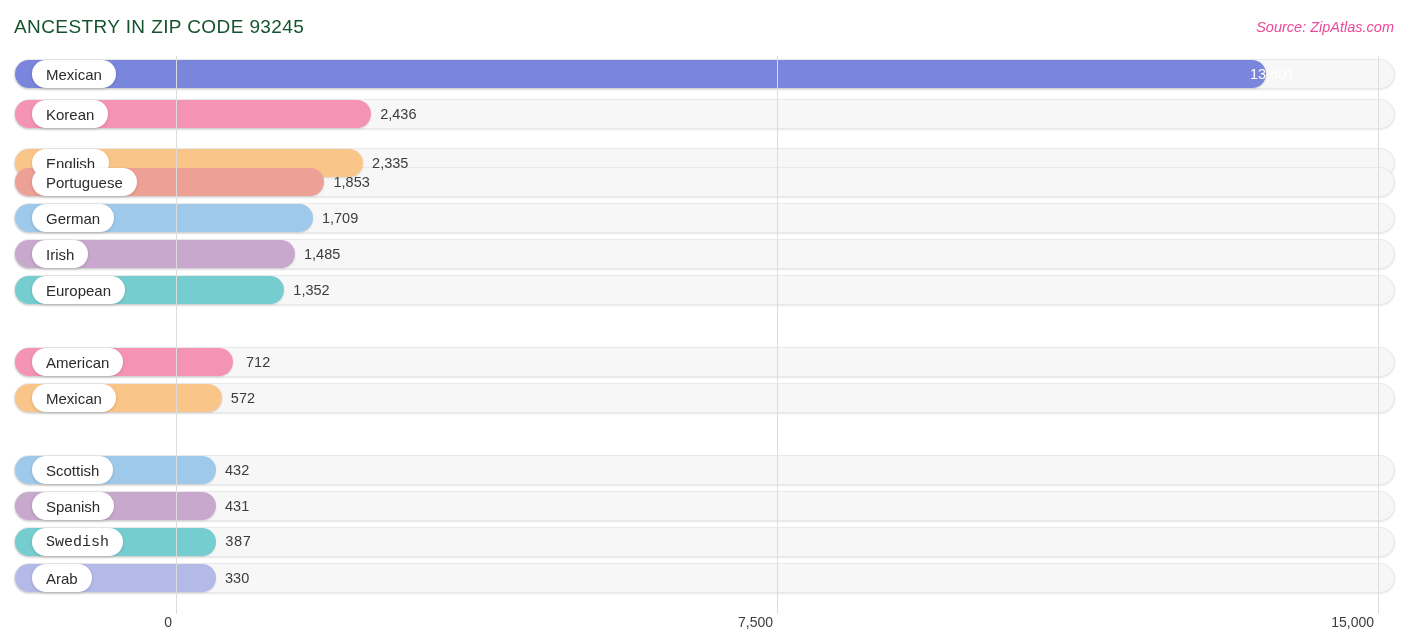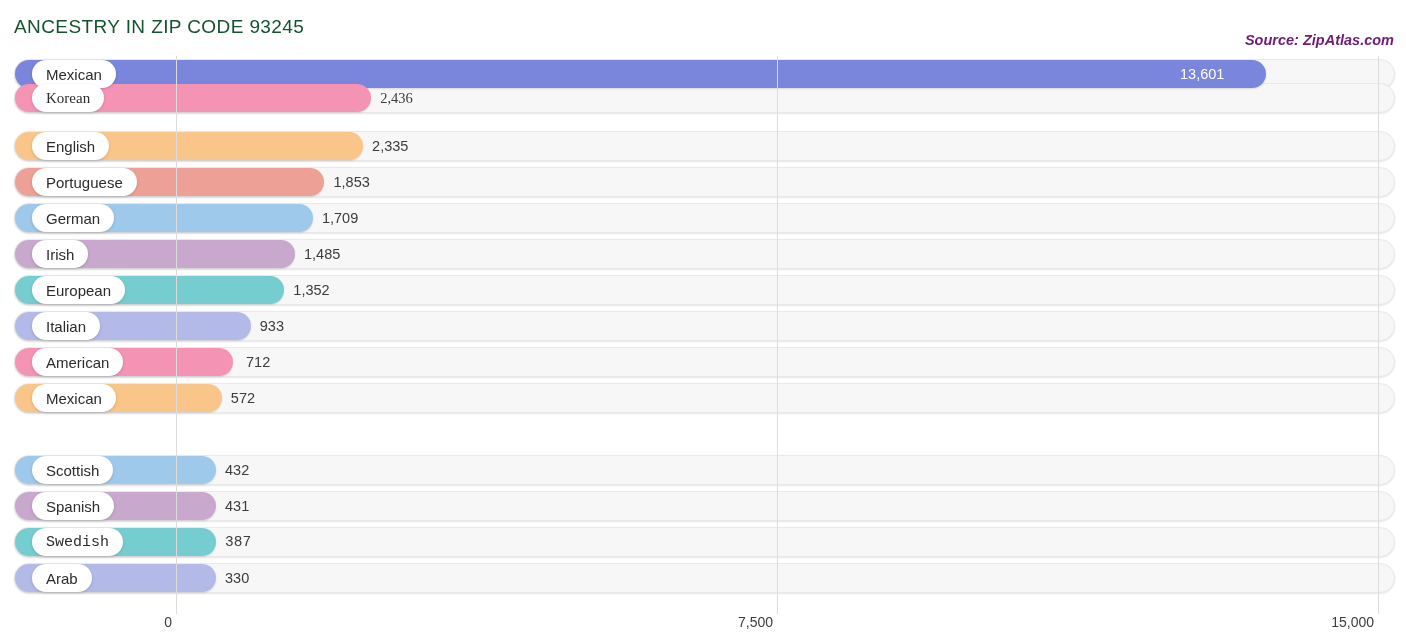--- a/index.html
+++ b/index.html
@@ -30,25 +30,25 @@
     top: 16px;
     font-size: 19px;
     letter-spacing: 0.4px;
     color: #14532d;
     font-weight: 400;
     white-space: nowrap;
   }
   #source-label {
     position: absolute;
     right: 12px;
-    top: 32px;
+    top: 19px;
     font-size: 14.5px;
     font-style: italic;
-    font-weight: bold;
-    color: #701a75;
+    font-weight: normal;
+    color: #ec4899;
     white-space: nowrap;
   }
 
   
   #plot {
     position: absolute;
     left: 0;
     top: 56px;
     width: 1406px;
     height: 552px;
@@ -161,31 +161,31 @@
 <div id="plot">
     <div class="gridline" style="left: 176px;"></div>
     <div class="gridline" style="left: 777px;"></div>
     <div class="gridline" style="left: 1378px;"></div>
     <div class="row" style="top: 0px;">
       <div class="track"></div>
       <div class="bar" style="width: 1250.89px; background: rgb(121, 134, 219);"></div>
       <div class="label-pill">
         <span>Mexican</span>
       </div>
-      <div class="value inside" style="left: 1180px;">13,601</div>
-    </div>
-    <div class="row" style="top: 24px; font-family: Liberation Serif, serif;">
+      <div class="value inside" style="left: 1250px;">13,601</div>
+    </div>
+    <div class="row" style="top: 40px;">
       <div class="track"></div>
       <div class="bar" style="width: 356.205px; background: rgb(245, 147, 180);"></div>
       <div class="label-pill">
         <span>Korean</span>
       </div>
       <div class="value" style="left: 380.205px;">2,436</div>
     </div>
-    <div class="row" style="top: 72px; padding-left: 19px;">
+    <div class="row" style="top: 89px; padding-left: 19px;">
       <div class="track"></div>
       <div class="bar" style="width: 348.111px; background: rgb(250, 197, 136);"></div>
       <div class="label-pill">
         <span>English</span>
       </div>
       <div class="value" style="left: 372.111px;">2,335</div>
     </div>
     <div class="row" style="top: 108px; text-align: center;">
       <div class="track"></div>
       <div class="bar" style="width: 309.487px; background: rgb(237, 161, 150);"></div>
@@ -210,28 +210,20 @@
       </div>
       <div class="value" style="left: 303.998px;">1,485</div>
     </div>
     <div class="row" style="top: 216px;">
       <div class="track"></div>
       <div class="bar" style="width: 269.34px; background: rgb(118, 205, 208);"></div>
       <div class="label-pill">
         <span>European</span>
       </div>
       <div class="value" style="left: 293.34px;">1,352</div>
-    </div>
-    <div class="row" style="top: 252px;">
-      <div class="track"></div>
-      <div class="bar" style="width: 235.764px; background: rgb(179, 186, 232);"></div>
-      <div class="label-pill">
-        <span>Italian</span>
-      </div>
-      <div class="value" style="left: 259.764px;">933</div>
     </div>
     <div class="row" style="top: 288px;">
       <div class="track"></div>
       <div class="bar" style="width: 218.055px; background: rgb(245, 147, 180);"></div>
       <div class="label-pill">
         <span>American</span>
       </div>
       <div class="value" style="left: 246px;">712</div>
     </div>
     <div class="row" style="top: 324px;">

